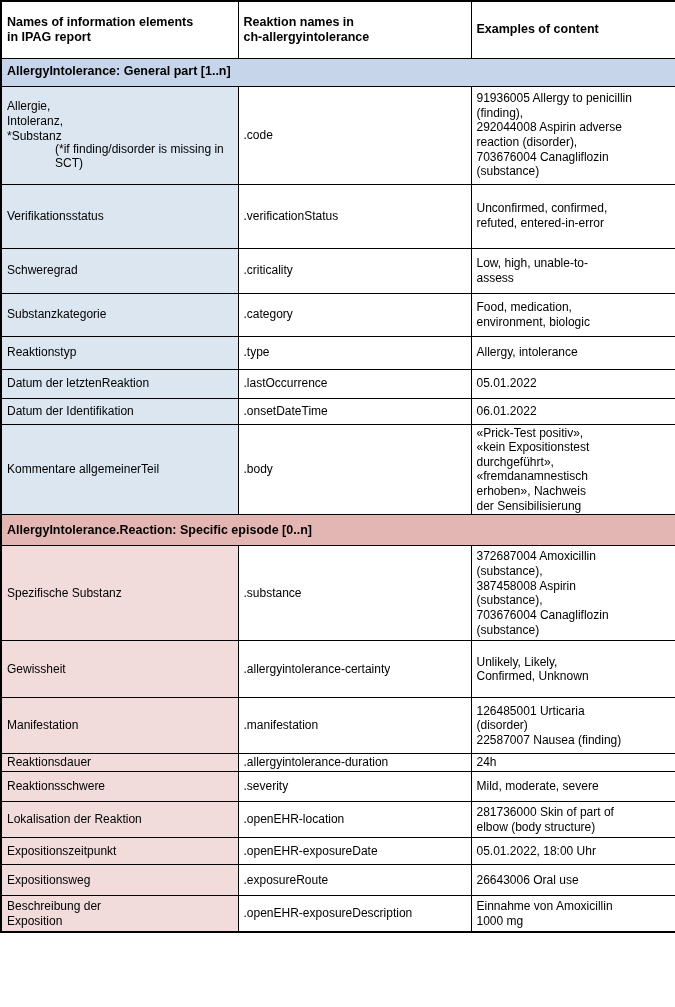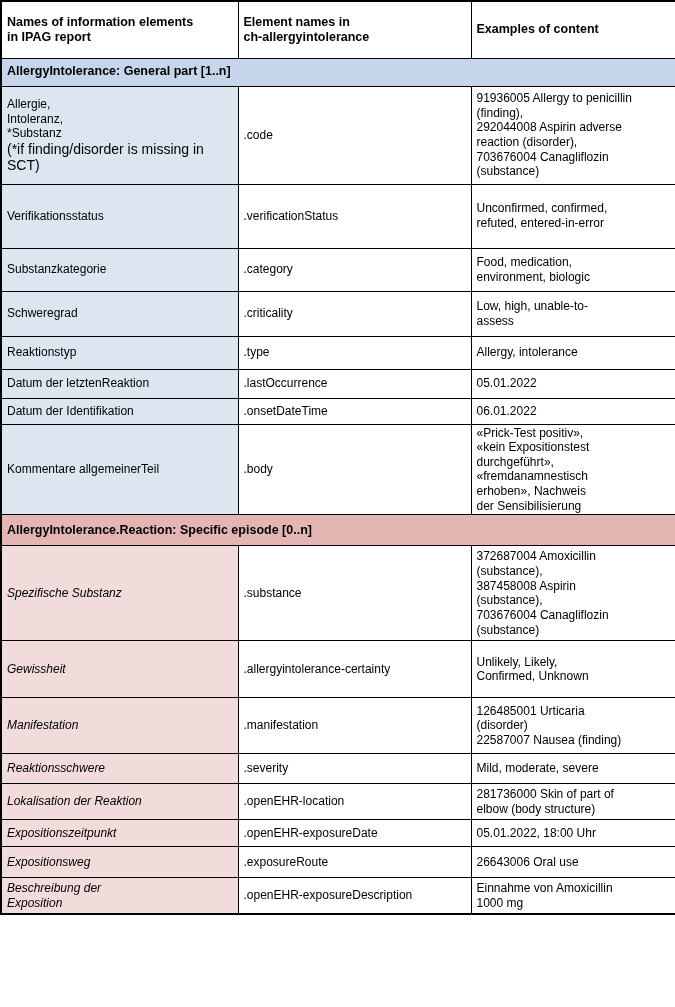--- a/index.html
+++ b/index.html
@@ -19,37 +19,37 @@
     text-align: left;
     overflow: hidden;
     white-space: pre-line;
     line-height: 1.22;
   }
   .tbl th { font-weight: bold; background: #ffffff; font-size: 12.5px; }
   .sec-hdr { font-weight: bold; font-size: 12.5px; }
   .s1h { background: #c6d5ea; }
   .s1c { background: #dce6f1; }
   .s2h { background: #e3b5b3; }
-  .s2c { background: #f2dcdb; font-style: italic; }
-  .note { font-size: 14px; display: block; white-space: normal; line-height: 1.15; }
+  .s2c { background: #f2dcdb; }
+  .note { font-size: 12px; display: block; white-space: normal; line-height: 1.15; margin-left: 48px; }
 </style>
 </head>
 <body>
 
 <table class="tbl">
   <colgroup>
     <col style="width:237px">
     <col style="width:233px">
     <col style="width:205px">
   </colgroup>
   <tbody>
     <tr style="height:57px">
       <th>Names of information elements
 in IPAG report</th>
-      <th>Element names in
+      <th>Reaktion names in
 ch-allergyintolerance</th>
       <th>Examples of content</th>
     </tr>
 
     <tr style="height:28px">
       <td colspan="3" class="sec-hdr s1h">AllergyIntolerance: General part [1..n]</td>
     </tr>
 
     <tr style="height:98px">
       <td class="s1c"><span>Allergie,
@@ -62,31 +62,31 @@
 reaction (disorder),
 703676004 Canagliflozin
 (substance)</td>
     </tr>
     <tr style="height:64px">
       <td class="s1c">Verifikationsstatus</td>
       <td>.verificationStatus</td>
       <td>Unconfirmed, confirmed,
 refuted,  entered-in-error</td>
     </tr>
+    <tr style="height:45px">
+      <td class="s1c">Schweregrad</td>
+      <td>.criticality</td>
+      <td>Low, high, unable-to-
+assess</td>
+    </tr>
     <tr style="height:43px">
       <td class="s1c">Substanzkategorie</td>
       <td>.category</td>
       <td>Food, medication,
 environment, biologic</td>
-    </tr>
-    <tr style="height:45px">
-      <td class="s1c">Schweregrad</td>
-      <td>.criticality</td>
-      <td>Low, high, unable-to-
-assess</td>
     </tr>
     <tr style="height:33px">
       <td class="s1c">Reaktionstyp</td>
       <td>.type</td>
       <td>Allergy, intolerance</td>
     </tr>
     <tr style="height:29px">
       <td class="s1c">Datum der letztenReaktion</td>
       <td>.lastOccurrence</td>
       <td>05.01.2022</td>
@@ -127,20 +127,25 @@
       <td>Unlikely, Likely,
 Confirmed, Unknown</td>
     </tr>
     <tr style="height:56px">
       <td class="s2c">Manifestation</td>
       <td>.manifestation</td>
       <td>126485001 Urticaria
 (disorder)
 22587007 Nausea (finding)</td>
     </tr>
+    <tr style="height:18px">
+      <td class="s2c">Reaktionsdauer</td>
+      <td>.allergyintolerance-duration</td>
+      <td>24h</td>
+    </tr>
     <tr style="height:30px">
       <td class="s2c">Reaktionsschwere</td>
       <td>.severity</td>
       <td>Mild, moderate, severe</td>
     </tr>
     <tr style="height:36px">
       <td class="s2c">Lokalisation der Reaktion</td>
       <td>.openEHR-location</td>
       <td>281736000 Skin of part of
 elbow (body structure)</td>

